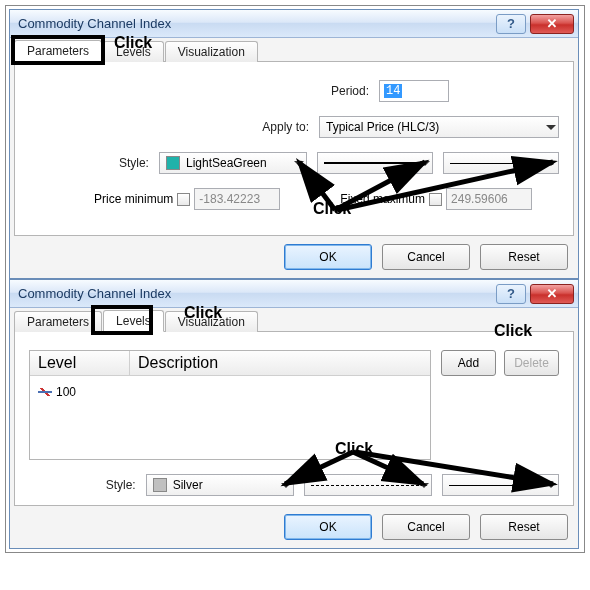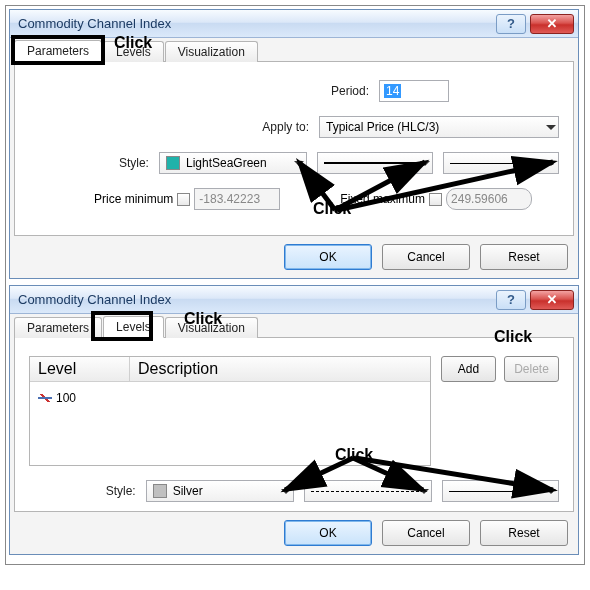--- a/index.html
+++ b/index.html
@@ -14,21 +14,20 @@
   .outer-border {
     border: 1px solid #888;
     width: 580px;
     margin: 0 auto;
     padding: 3px;
   }
   .dialog {
     width: 570px;
     border: 1px solid #6a8db8;
     background: #fff;
-    margin-bottom: 6px;
     position: relative;
   }
   .titlebar {
     height: 28px;
     background: linear-gradient(#f7fbff, #dce8f8 45%, #c9dbf2 50%, #dbe9fa);
     border-bottom: 1px solid #9db5d6;
     display: flex;
     align-items: center;
     padding-left: 8px;
     color: #1c3b63;
@@ -107,21 +106,21 @@
   .textbox {
     height: 22px;
     border: 1px solid #abadb3;
     background: #fff;
     padding: 2px 4px;
     font-size: 12px;
     display: flex;
     align-items: center;
   }
   .textbox.disabled { background: #f4f4f4; color: #888; }
-  .sel-text { background: #3399ff; color: #fff; padding: 0 2px; }
+  .sel-text { background: #3399ff; color: #fff; padding: 0 2px; font-family: Liberation Mono, monospace; }
   .dropdown {
     height: 22px;
     border: 1px solid #abadb3;
     background: linear-gradient(#fff,#f0f0f0);
     display: flex;
     align-items: center;
     padding: 0 2px 0 6px;
     position: relative;
   }
   .dropdown .dd-arrow {
@@ -268,21 +267,21 @@
         <div class="row" style="margin-bottom:0;">
           <span style="width:65px;"></span>
           <span>Price minimum</span>
           <span class="checkbox"></span>
           <div class="textbox disabled" style="width:86px;">
             <span>-183.42223</span>
           </div>
           <span style="width:60px;"></span>
           <span>Fixed maximum</span>
           <span class="checkbox"></span>
-          <div class="textbox disabled" style="width:86px;border-radius:10px;">
+          <div class="textbox disabled" style="width:86px;">
             <span>249.59606</span>
           </div>
         </div>
 
         <div class="annot" style="left:298px; top:138px;">Click</div>
 
         <svg class="arrows" width="560" height="175">
           <defs>
               <marker id="ah1" markerWidth="10" markerHeight="10" refX="8" refY="3" orient="auto">
             <path d="M0,0 L9,3 L0,6 Z" fill="#000"></path>

